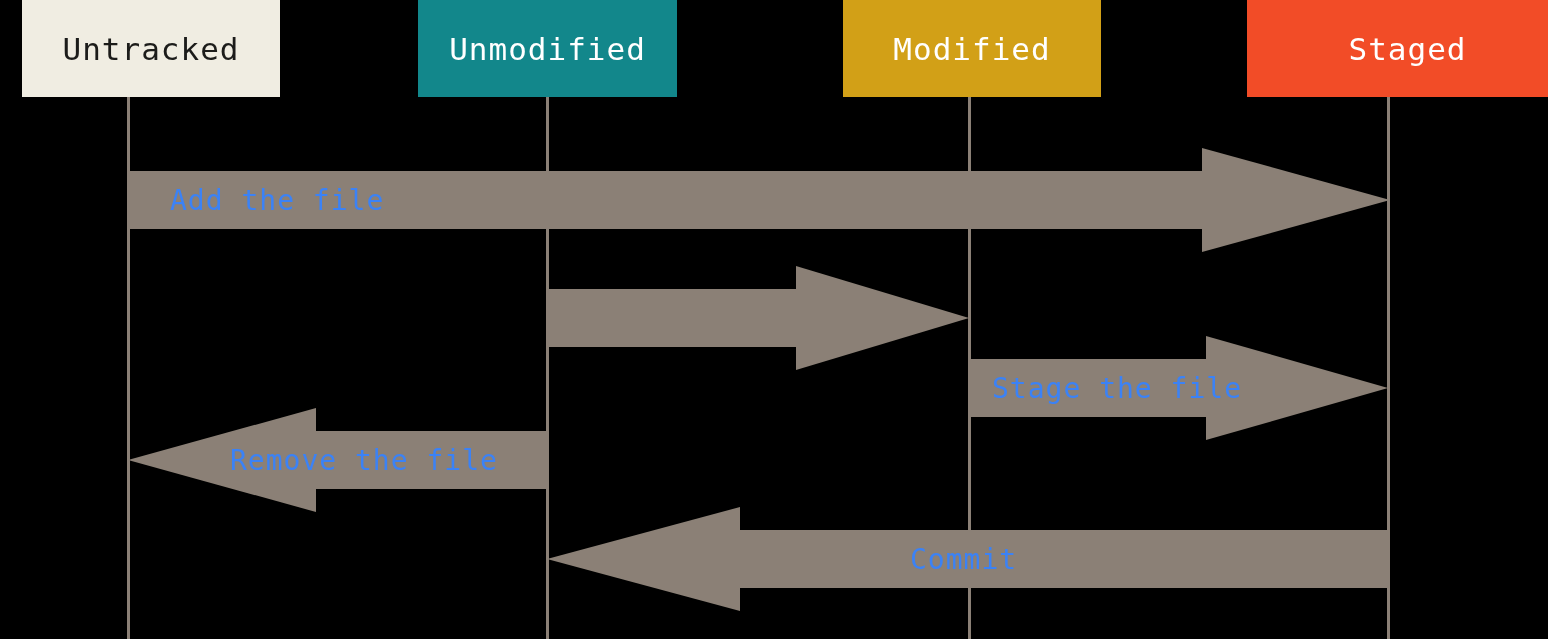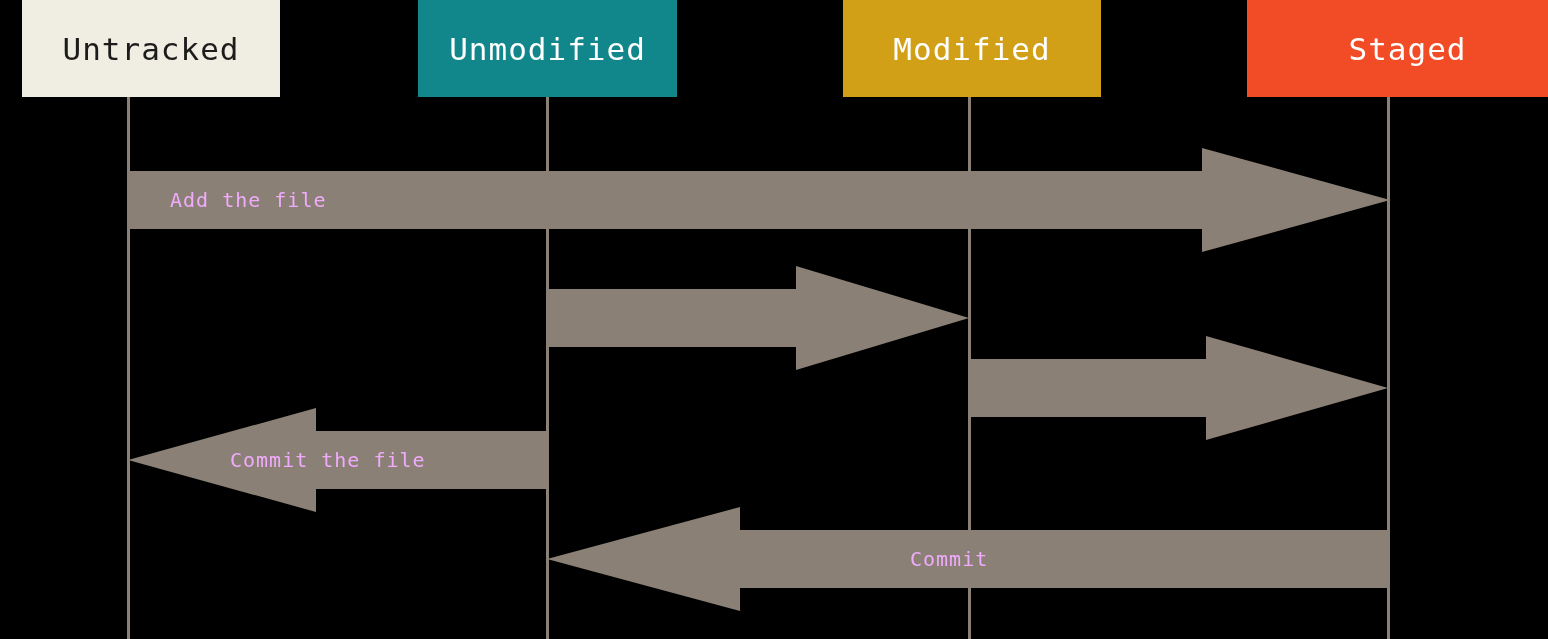--- a/index.html
+++ b/index.html
@@ -57,22 +57,22 @@
     border-bottom: 52px solid transparent;
     z-index: 2;
   }
   .ahead.right { border-left-style: solid; border-left-color: #8b8076; }
   .ahead.left  { border-right-style: solid; border-right-color: #8b8076; }
 
   .alabel {
     position: absolute;
     transform: translateY(-50%);
     white-space: nowrap;
-    color: #f0abfc;
-    font-size: 20px;
+    color: #3b82f6;
+    font-size: 28px;
     letter-spacing: 1px;
     z-index: 3;
   }
 </style>
 </head>
 <body>
 
 <div class="stage">
 
   <div class="state untracked">
@@ -95,22 +95,23 @@
 
   <div class="abody" style="left:128px; top:171px; width:1077px;"></div>
   <div class="ahead right" style="left:1202px; top:148px; border-left-width:188px;"></div>
   <span class="alabel" style="left:170px; top:200px;">Add the file</span>
 
   <div class="abody" style="left:547px; top:289px; width:255px;"></div>
   <div class="ahead right" style="left:796px; top:266px; border-left-width:173px;"></div>
 
   <div class="abody" style="left:969px; top:359px; width:243px;"></div>
   <div class="ahead right" style="left:1206px; top:336px; border-left-width:182px;"></div>
+  <span class="alabel" style="left:992px; top:388px;">Stage the file</span>
 
   <div class="abody" style="left:314px; top:431px; width:233px;"></div>
   <div class="ahead left" style="left:128px; top:408px; border-right-width:188px;"></div>
-  <span class="alabel" style="left:230px; top:460px;">Commit the file</span>
+  <span class="alabel" style="left:230px; top:460px;">Remove the file</span>
 
   <div class="abody" style="left:738px; top:530px; width:650px;"></div>
   <div class="ahead left" style="left:547px; top:507px; border-right-width:193px;"></div>
   <span class="alabel" style="left:910px; top:559px;">Commit</span>
 
 </div>
 
 </body></html>

